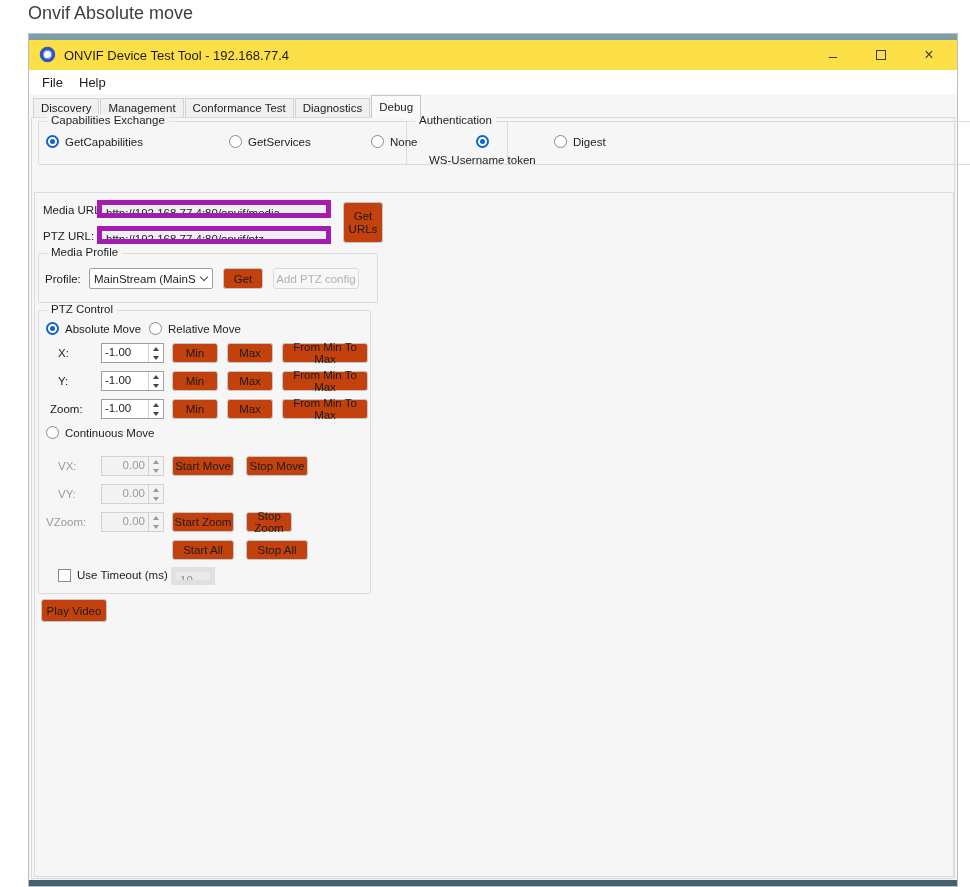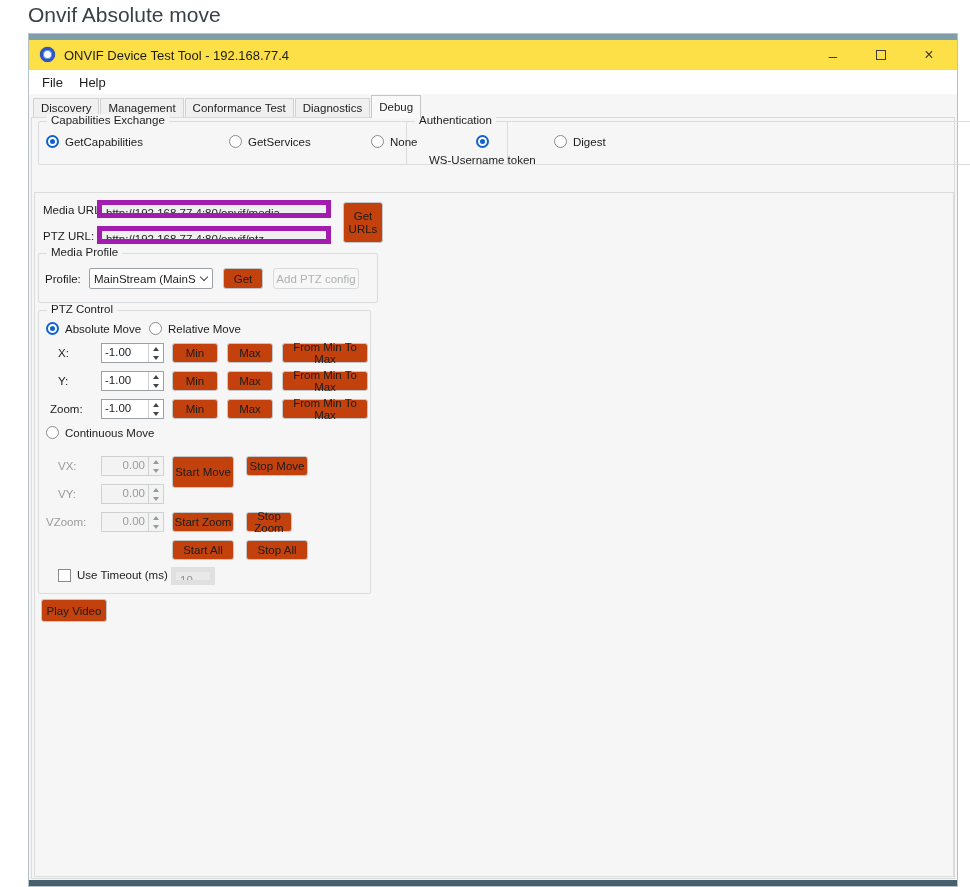--- a/index.html
+++ b/index.html
@@ -1,19 +1,19 @@
 <!DOCTYPE html>
 <html><head>
 <meta charset="utf-8">
 <style>
   * { margin:0; padding:0; box-sizing:border-box; }
   html,body { width:970px; height:887px; background:#ffffff; overflow:hidden;
     font-family:"Liberation Sans", sans-serif; -webkit-font-smoothing:antialiased; }
 
-  #heading { position:absolute; left:28px; top:3px; font-size:21px; font-weight:500; color:#3a4047; }
+  #heading { position:absolute; left:28px; top:3px; font-size:18px; font-weight:500; color:#3a4047; }
 
   #win { position:absolute; left:28px; top:33px; width:930px; height:854px;
     background:#f6f6f6; border:1px solid #b4c2c8; }
   #strip-top { position:absolute; left:0; top:0; width:100%; height:6px; background:#7e9faa; }
   #strip-bottom { position:absolute; left:0; bottom:0; width:100%; height:6px; background:#44616d; }
 
   #titlebar { position:absolute; left:0; top:6px; width:100%; height:30px; background:#fde047; }
   #app-icon { position:absolute; left:11px; top:7px; width:15px; height:15px; border-radius:50%;
     border:3.5px solid #2b55c9; background:#fff;
     box-shadow: inset 0 0 0 1px #6c8fe0, 0 0 1px #1a3a9c; }
@@ -253,21 +253,21 @@
     <span class="sval">0.00</span>
     <span class="spin-btns">
         <i>
           <span class="tri-up"></span>
         </i>
         <i>
           <span class="tri-dn"></span>
         </i>
       </span>
   </div>
-  <div class="btn" style="left:143px; top:422px; width:62px; height:32px; z-index:5;">Start Move</div>
+  <div class="btn" style="left:143px; top:422px; width:62px; height:20px; z-index:5;">Start Move</div>
   <div class="btn" style="left:217px; top:422px; width:62px; height:20px; z-index:5;">Stop Move</div>
 
   <div class="lab dim" style="left:29px; top:454px; z-index:5;">VY:</div>
   <div class="spin disabled" style="left:72px; top:450px; width:63px; z-index:5;">
     <span class="sval">0.00</span>
     <span class="spin-btns">
         <i>
           <span class="tri-up"></span>
         </i>
         <i>

